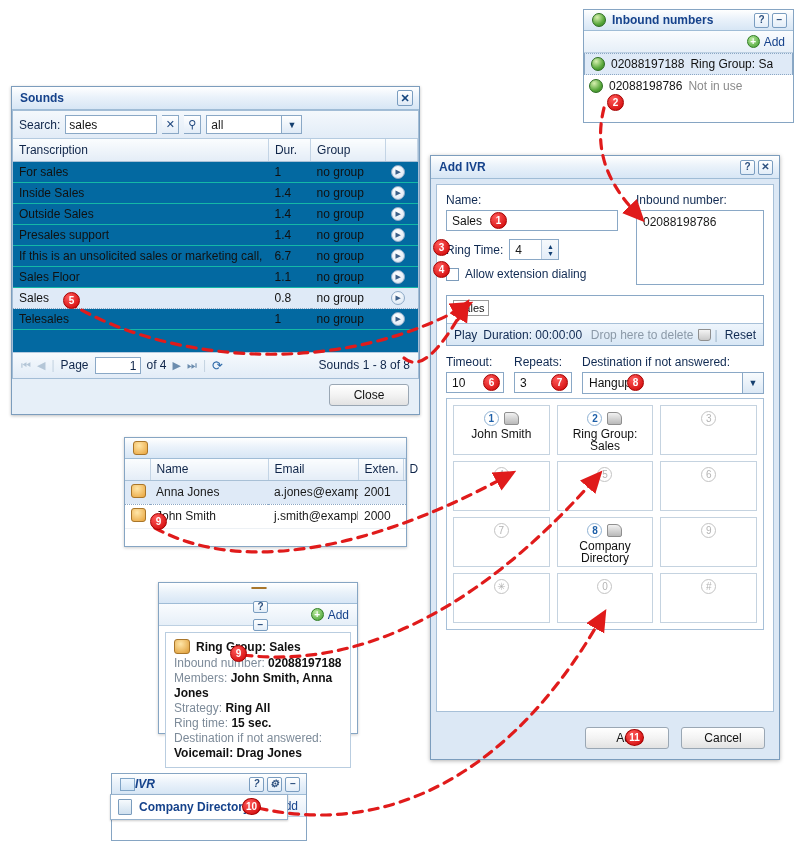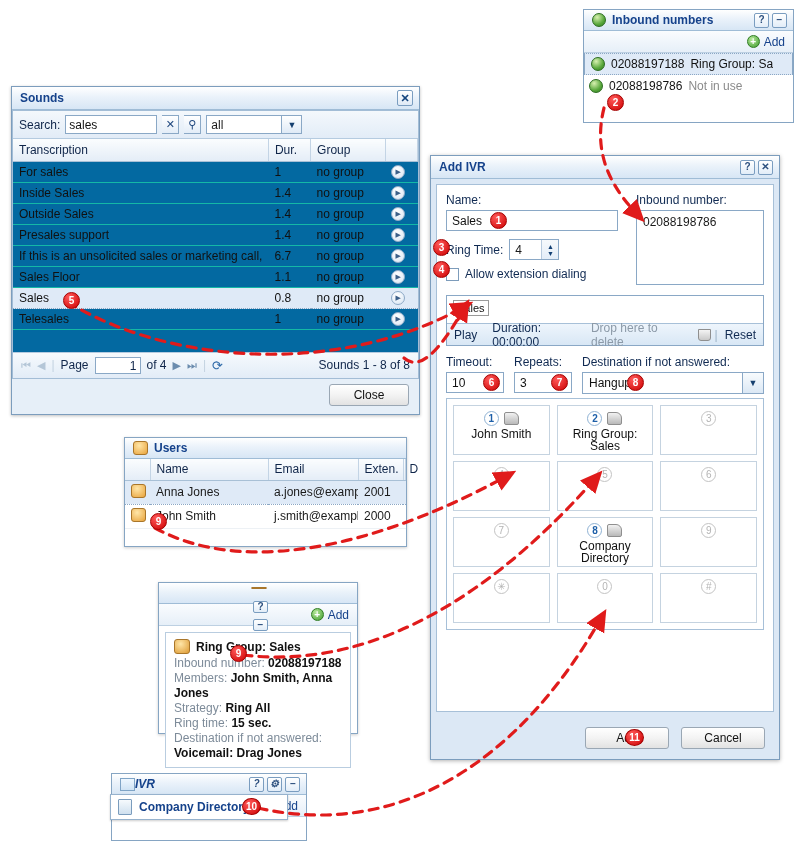--- a/index.html
+++ b/index.html
@@ -462,21 +462,21 @@
           </div>
         </div>
       </div>
 
       <div class="sound-area">
         <div class="sound-drop">
           <span class="sound-chip">Sales</span>
         </div>
         <div class="sound-bar">
           <span>Play</span>
-          <span style="margin-left:15px;">Duration: 00:00:00</span>
+          <span style="margin-left:6px;">Duration: 00:00:00</span>
           <span class="sp"></span>
           <span class="dim">Drop here to delete</span>
           <span class="trash"></span>
           <span style="color:#9fb4c8;">|</span>
           <span style="margin-left:7px;">Reset</span>
         </div>
       </div>
 
       <div class="three-col">
         <div class="tc-small">
@@ -568,21 +568,20 @@
     </div>
     <div class="dlg-foot">
       <span class="btn" style="width:84px;">Add</span>
       <span class="btn" style="width:84px;">Cancel</span>
     </div>
   </div>
 
   <div class="win" id="users">
     <div class="win-title">
       <span class="u-ico"></span>
-      <span class="t-text">Users</span>
     </div>
     <table class="ugrid">
       <thead>
           <tr>
         <th style="width:25px"></th>
         <th style="width:118px">Name</th>
         <th style="width:90px">Email</th>
         <th style="width:45px">Exten.</th>
         <th>D</th>
       </tr>

